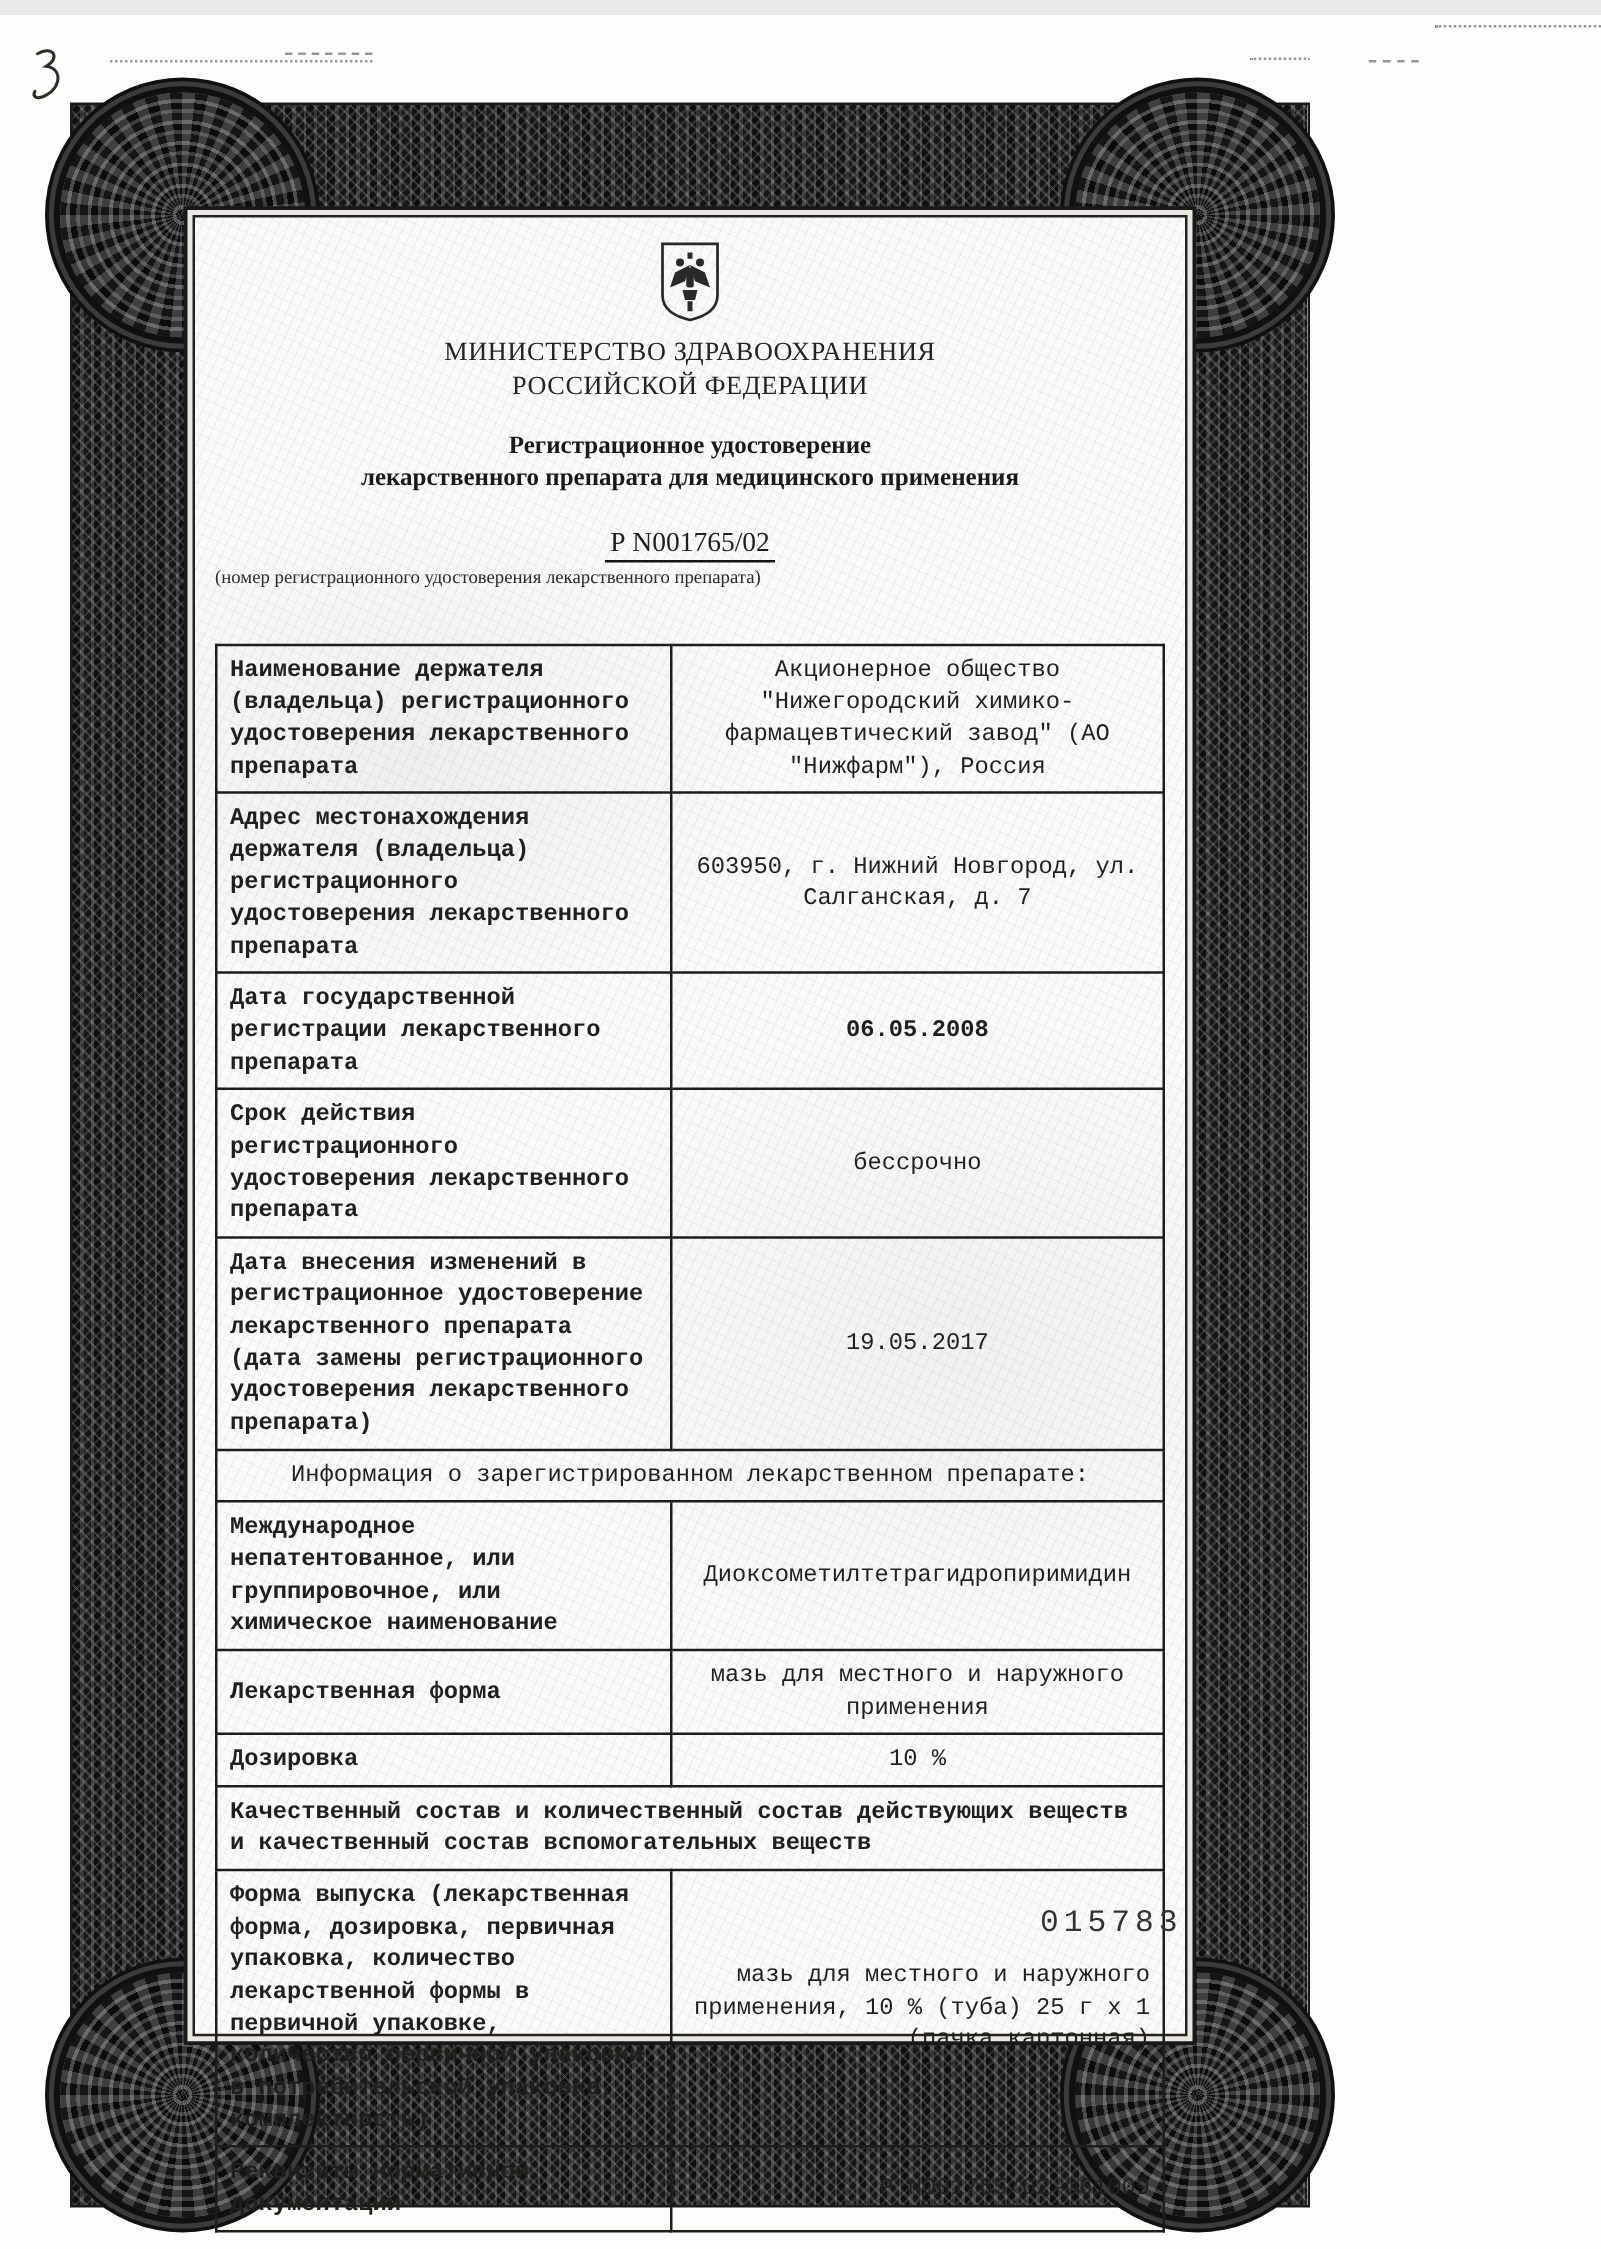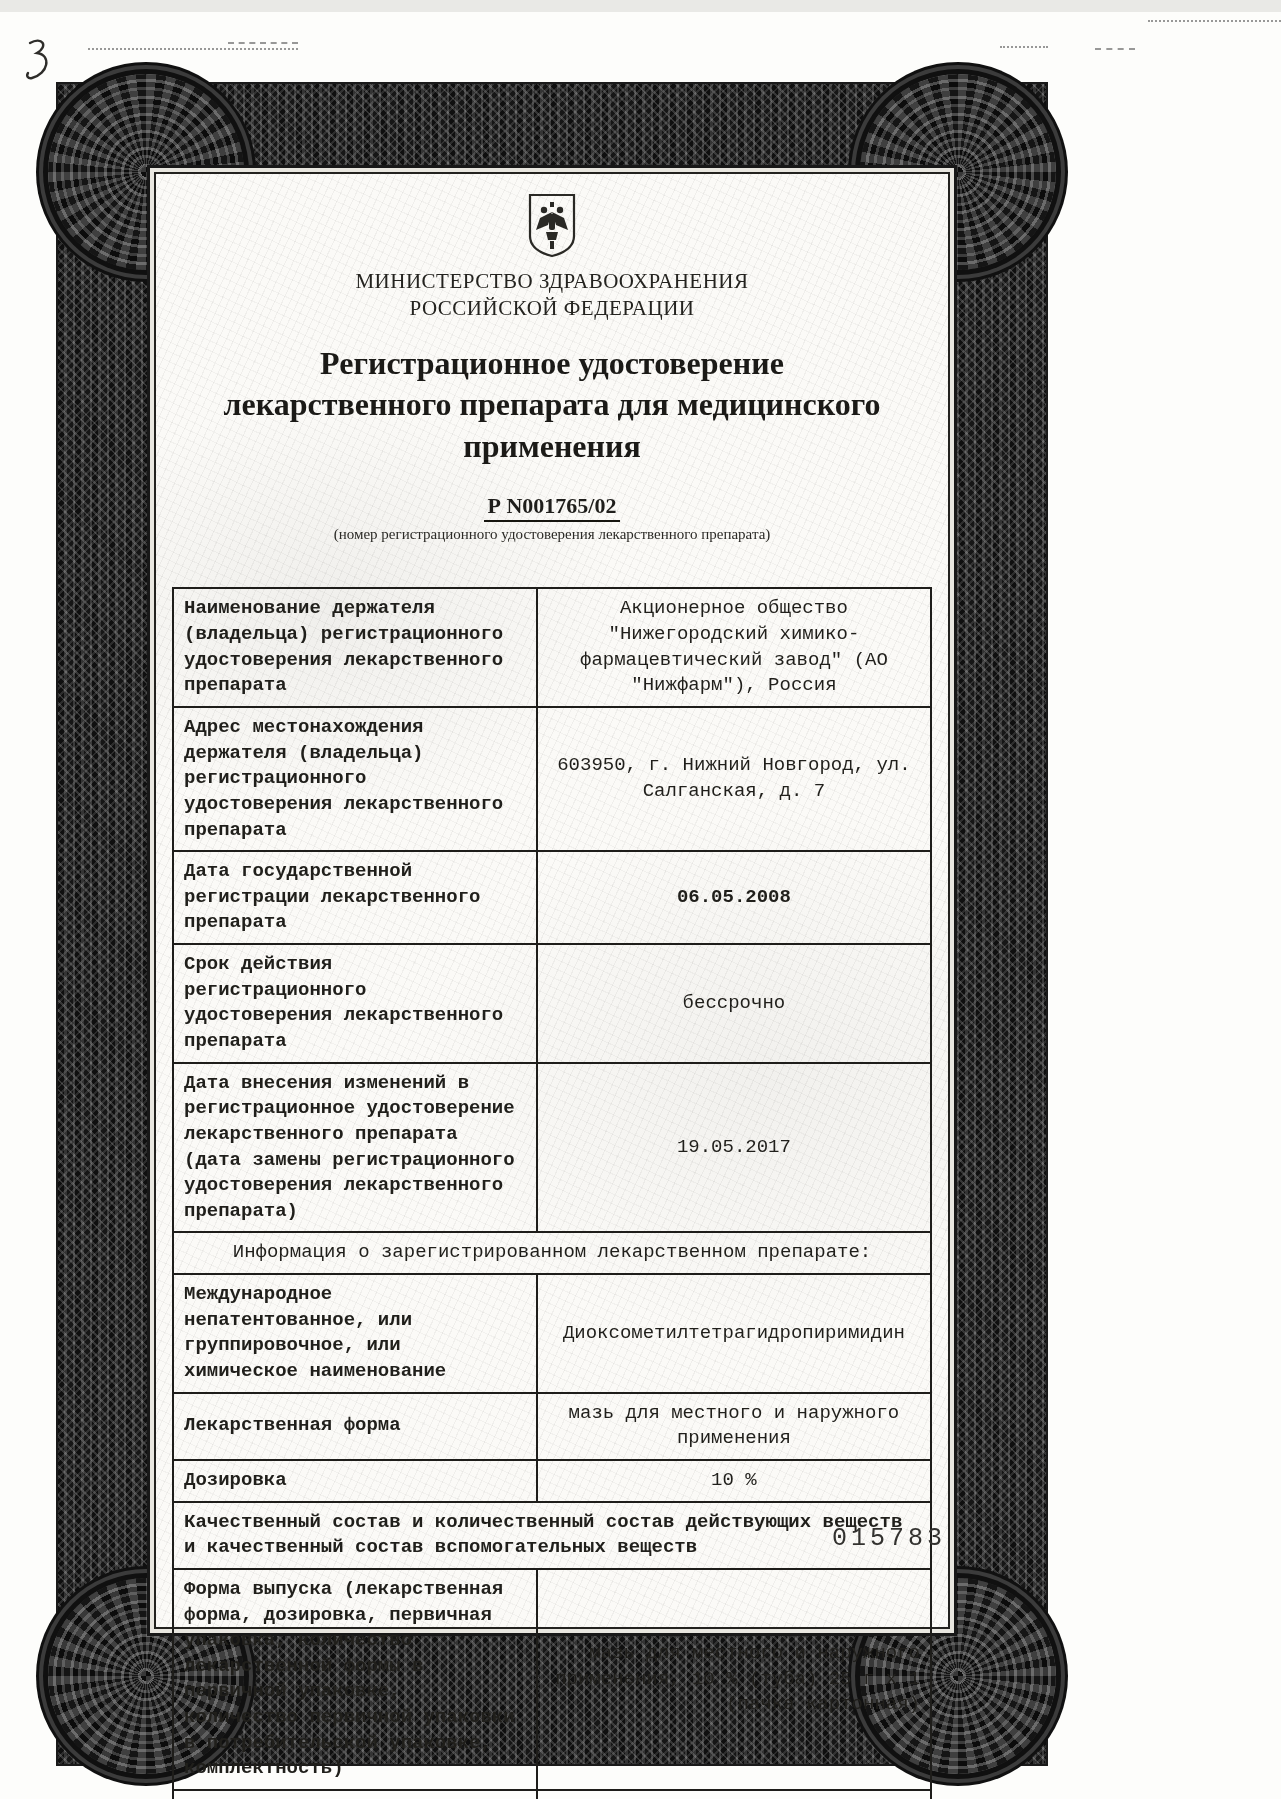--- a/index.html
+++ b/index.html
@@ -43,24 +43,24 @@
       repeating-conic-gradient(rgba(255,255,255,.18) 0 6deg, transparent 6deg 12deg),
       repeating-radial-gradient(circle at 50% 50%, #0c0c0c 0 5px, #4c4c4c 5px 8px, #151515 8px 14px, #3c3c3c 14px 17px);
     box-shadow:0 0 0 5px #101010, 0 0 0 9px #3b3b3b, 0 0 0 12px #101010;
   }
   .rtl{left:-10px;top:-10px;} .rtr{right:-10px;top:-10px;}
   .rbl{left:-10px;bottom:-10px;} .rbr{right:-10px;bottom:-10px;}
 
   
   .emblem{display:block;margin:4px auto 10px auto;}
   .ministry{ text-align:center;font-size:21px;letter-spacing:.5px;line-height:1.3;color:#24231f;}
-  .doc-title{text-align:center;font-size:32px;font-weight:bold;line-height:1.3;margin-top:20px;color:#1b1a17;}
+  .doc-title{text-align:center;font-size:20px;font-weight:bold;line-height:1.3;margin-top:20px;color:#1b1a17;}
   .reg-num-wrap{text-align:center;margin-top:26px;}
-  .reg-num{display:inline-block;font-size:22px;font-weight:bold;border-bottom:2px solid #16150f;padding:0 4px 1px 4px;}
-  .reg-caption{text-align:center;font-size:15px;margin-top:4px;color:#2b2a26;}
+  .reg-num{display:inline-block;font-size:22px;font-weight:normal;border-bottom:2px solid #16150f;padding:0 4px 1px 4px;}
+  .reg-caption{font-size:15px;margin-top:4px;color:#2b2a26;}
 
   
   table.cert{width:100%;border-collapse:collapse;margin-top:44px;
     border:2px solid #1e1d1a;}
   table.cert td{
     border:2px solid #1e1d1a;font-size:19px;line-height:1.35;
     padding:7px 10px;vertical-align:middle;color:#201f1b;font-family:Liberation Mono, monospace;
   }
   td.lbl{width:48%;font-weight:bold;vertical-align:top;}
   td.val{text-align:center;}

